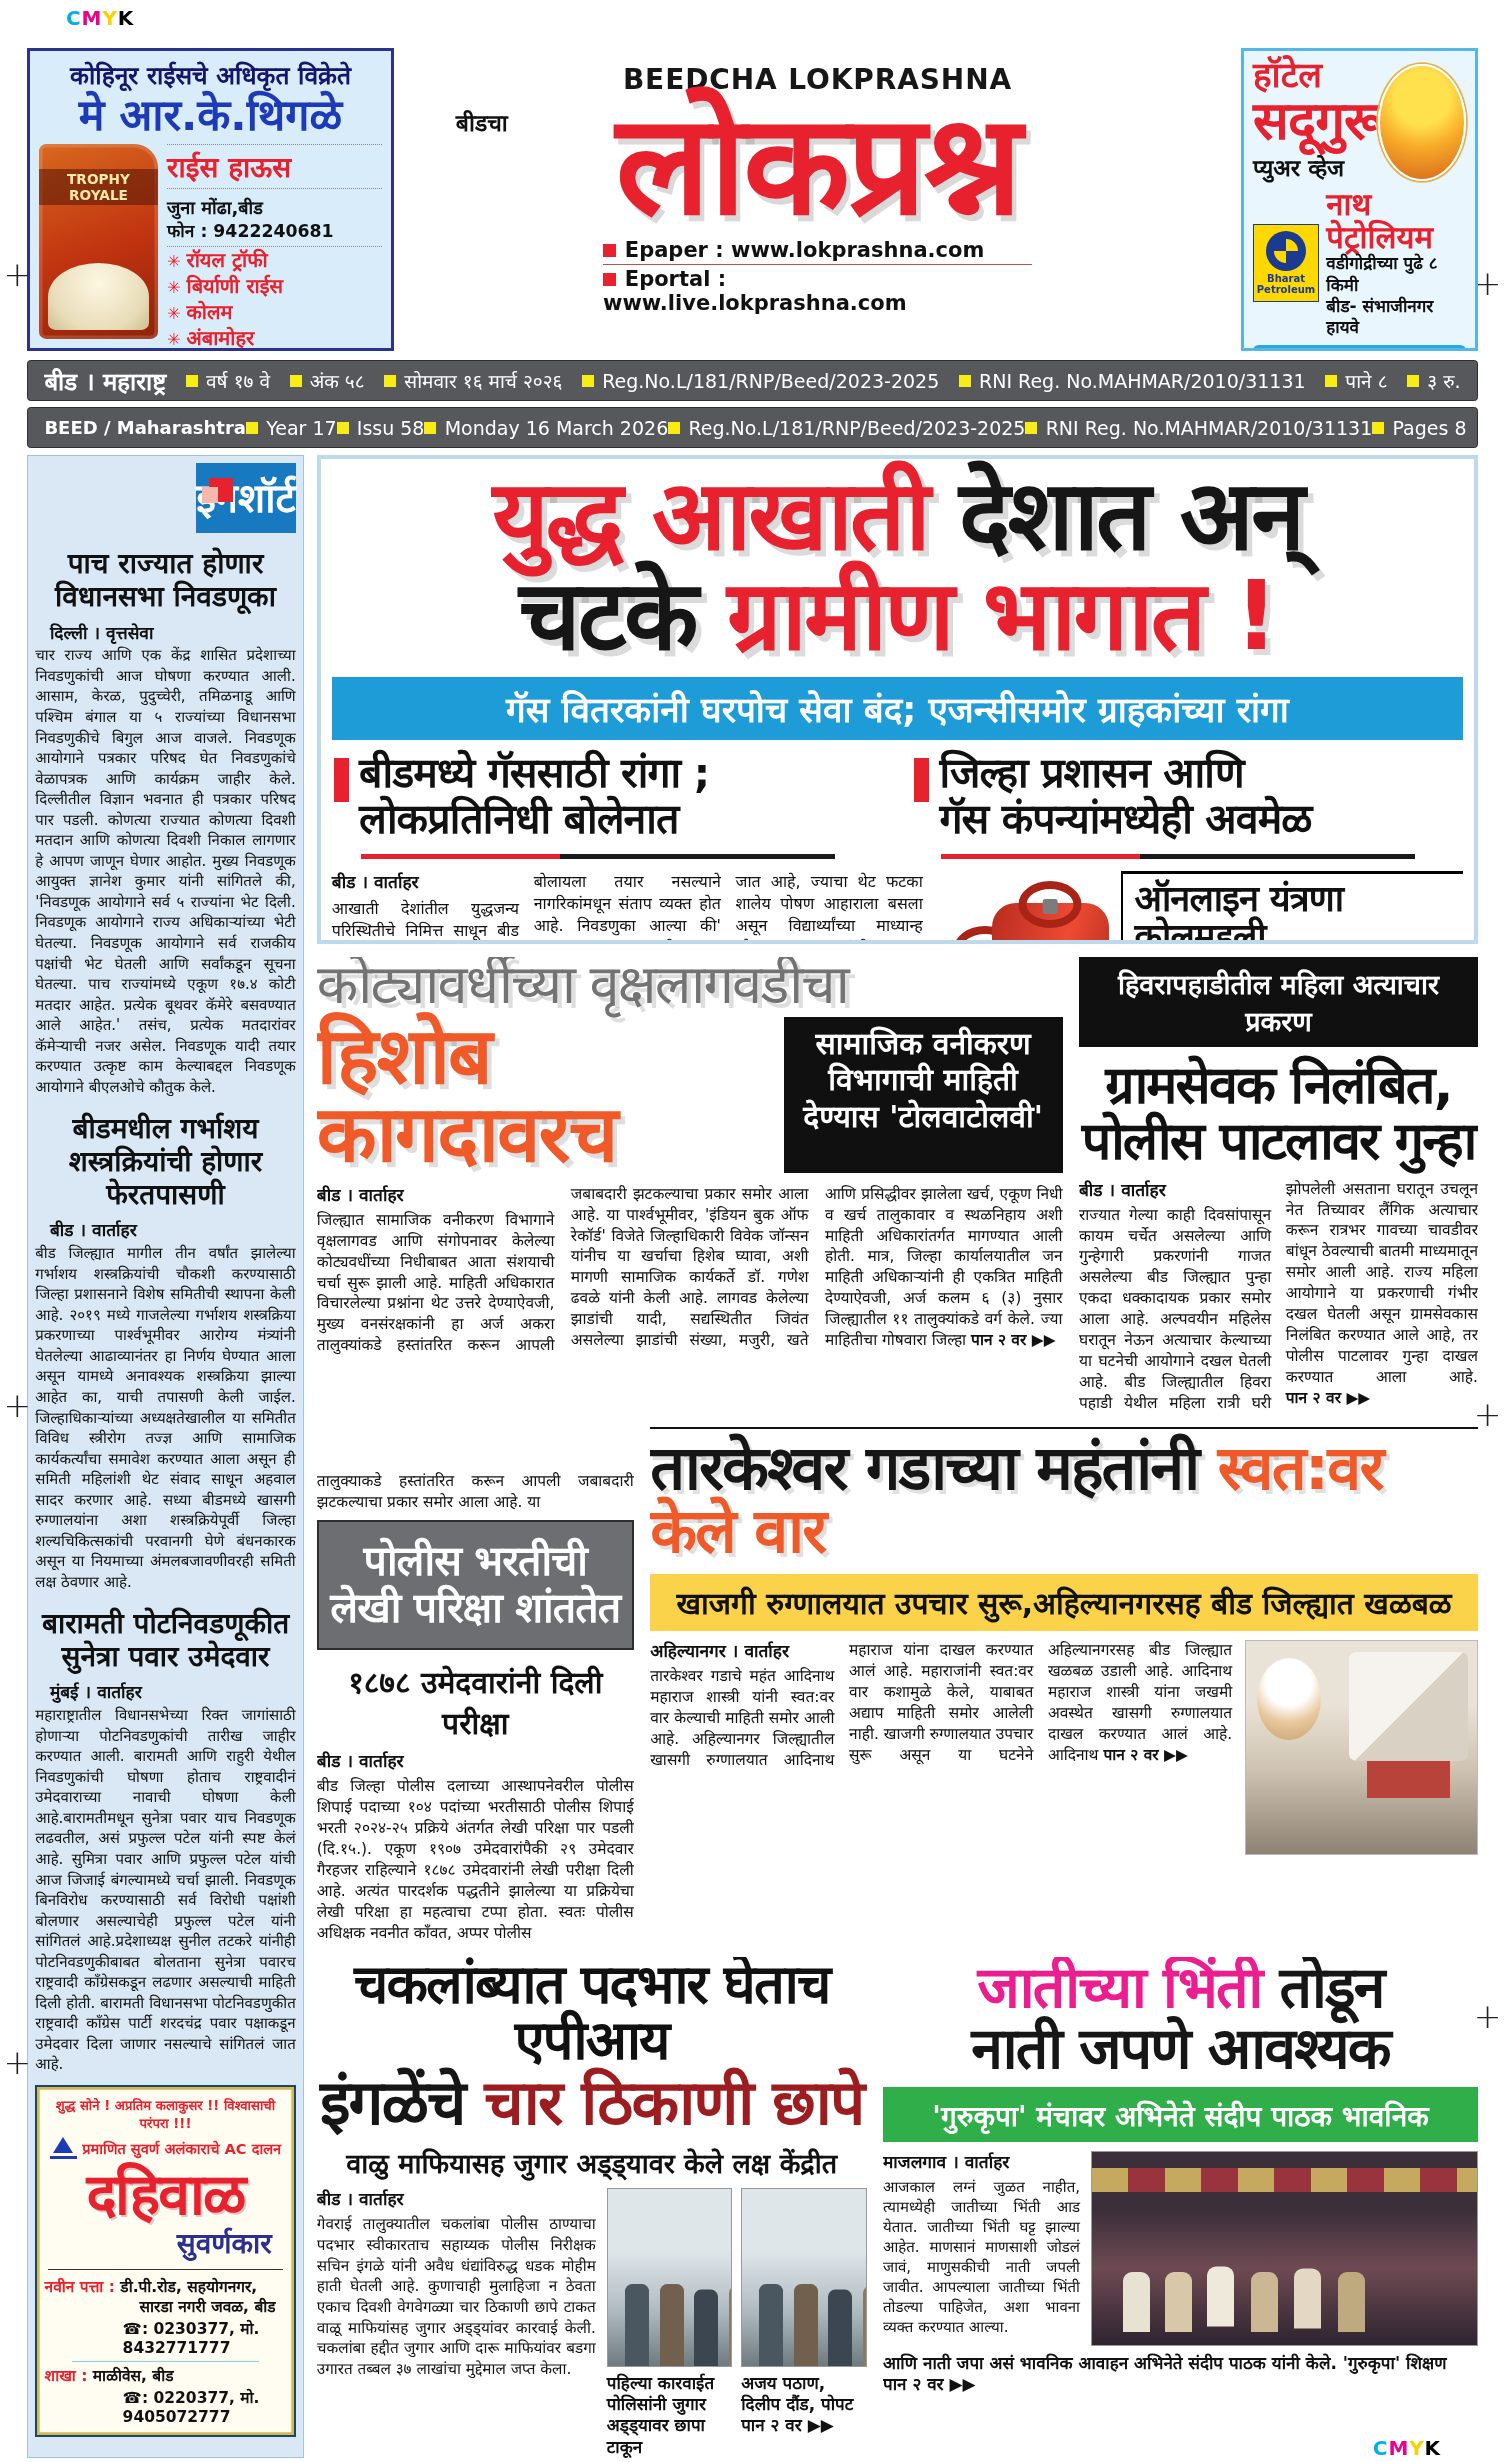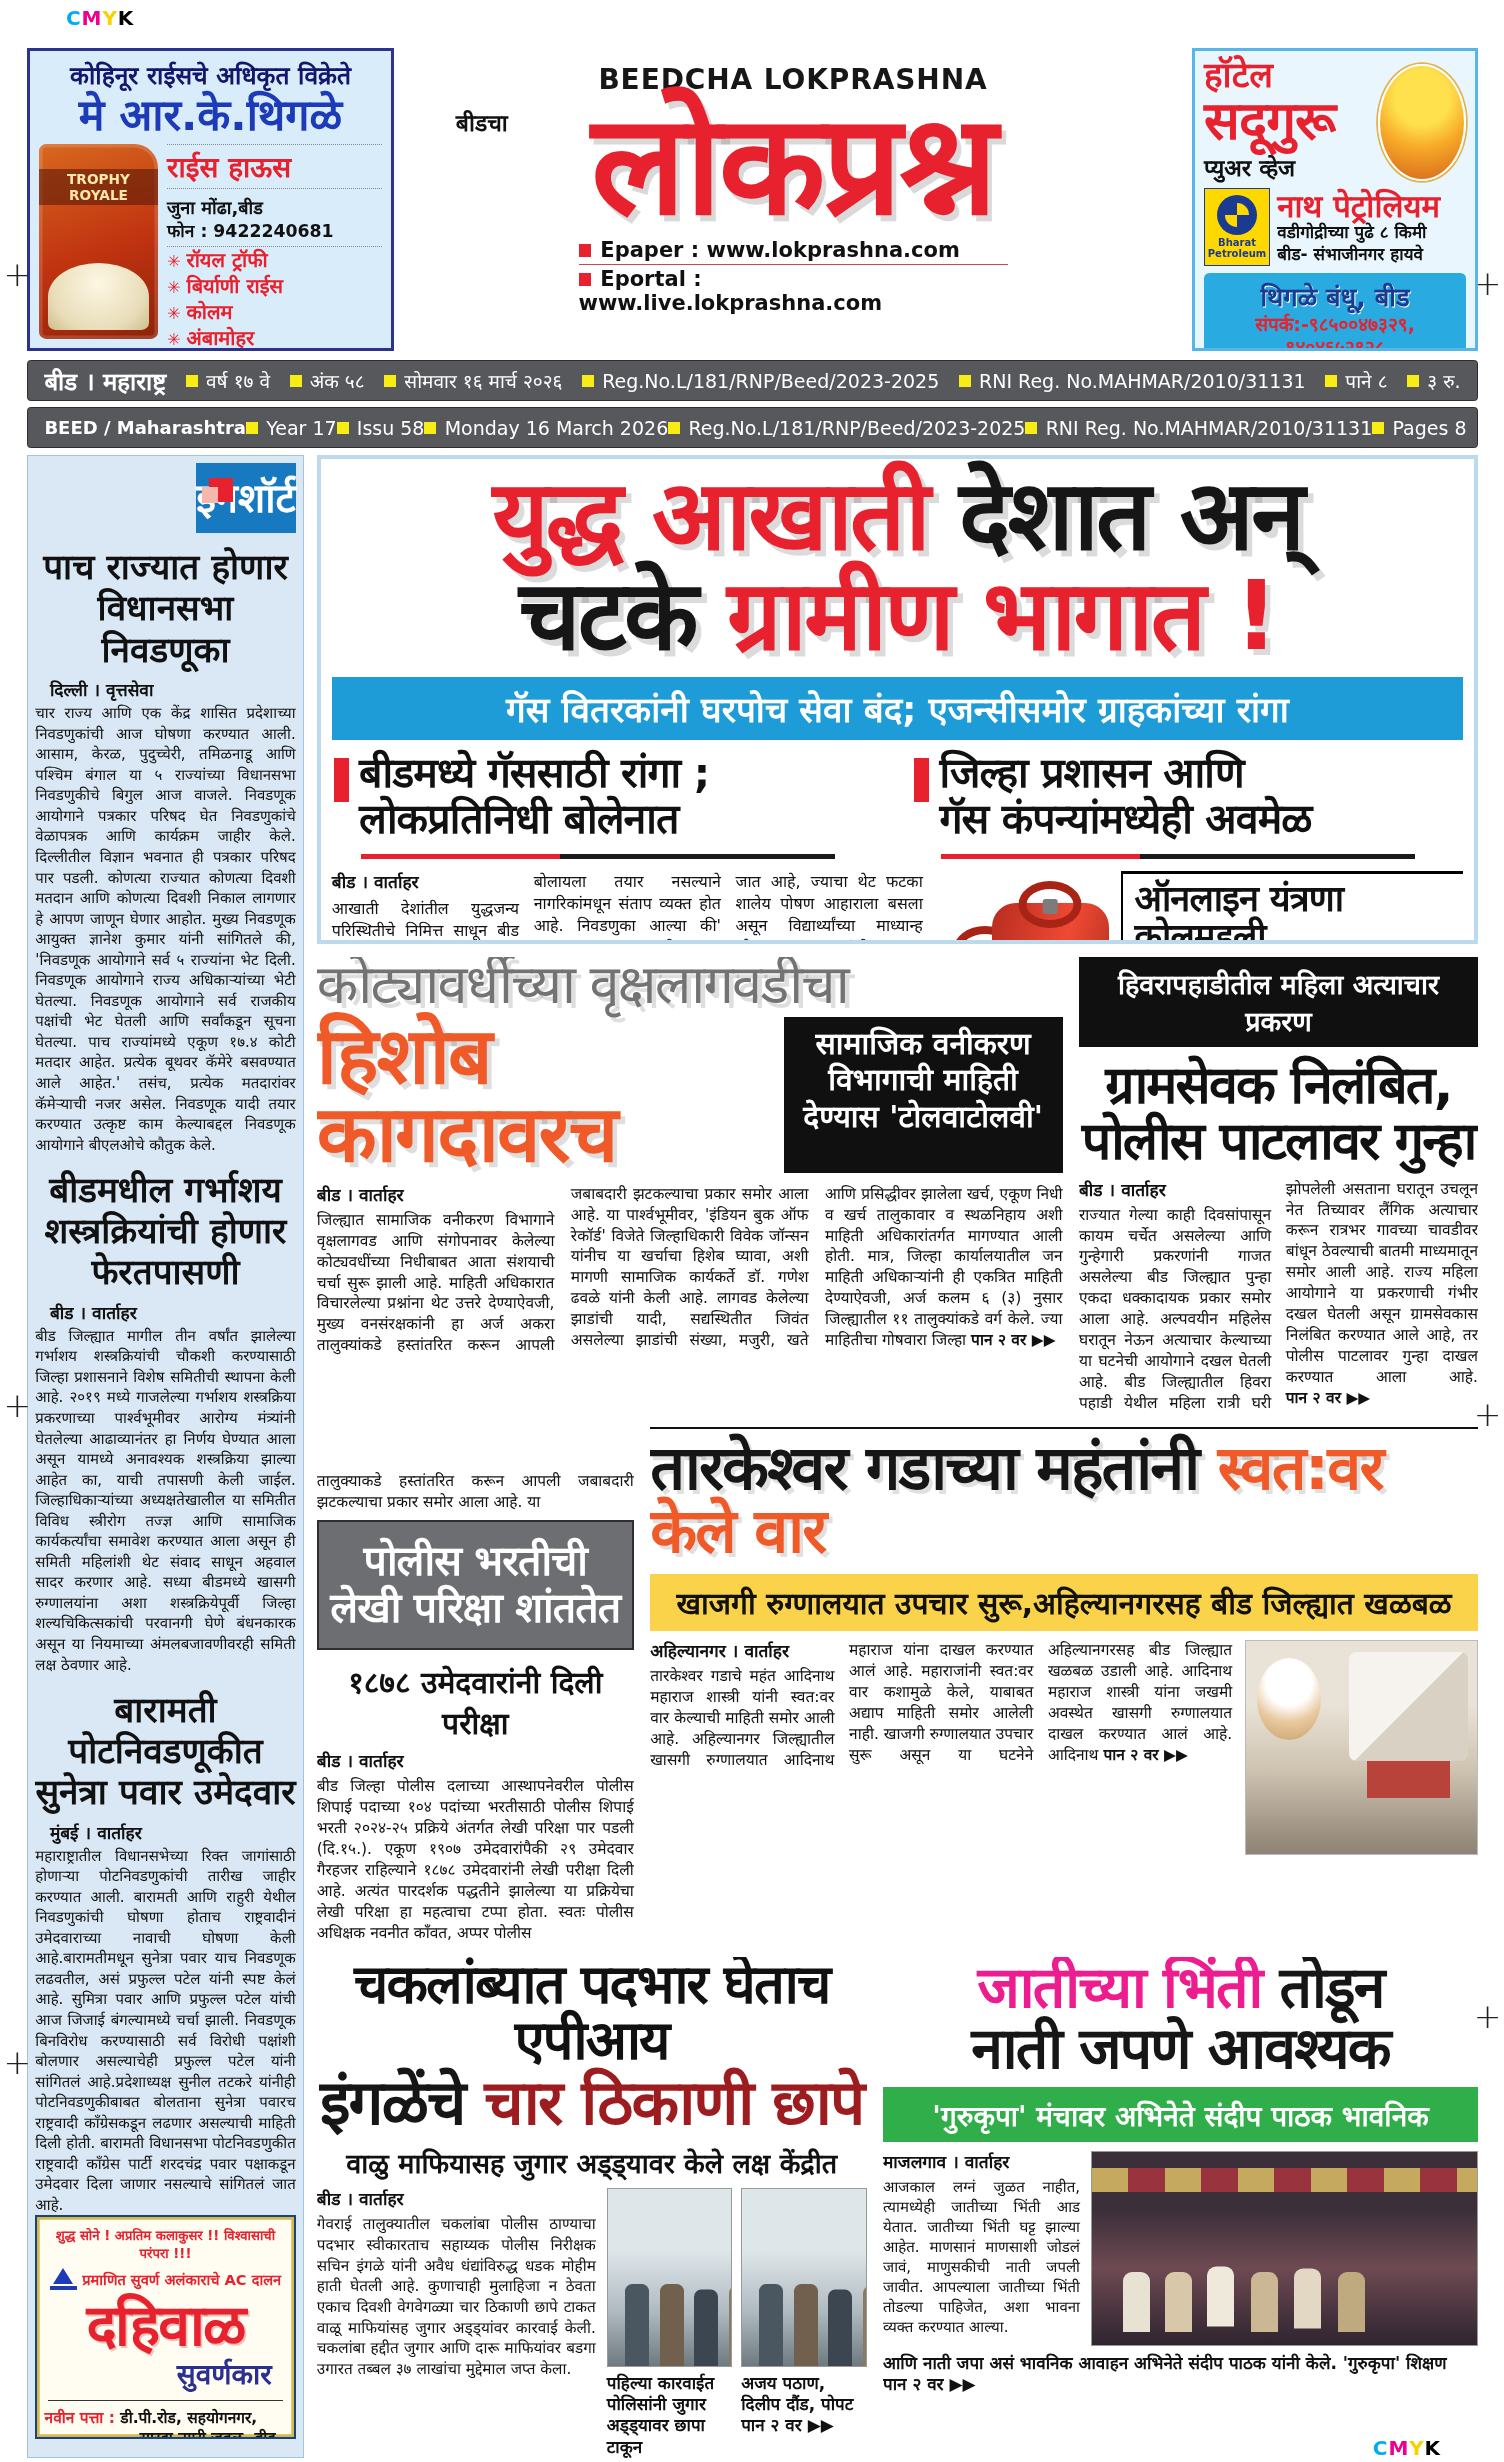--- a/index.html
+++ b/index.html
@@ -44,21 +44,21 @@
   .masthead { flex:1; position:relative; text-align:center; overflow:hidden; }
   .mh-kicker { position:absolute; left:49px; top:58px; font-weight:800; font-size:23px; }
   .mh-eng { font-size:28px; font-weight:800; letter-spacing:0.9px; margin-top:14.6px; color:#171717; }
   .mh-logo { font-size:139px; font-weight:800; color:#e8212e; line-height:1.0; letter-spacing:-2.7px;
       text-shadow:4.6px 5.5px 0 rgba(130,130,130,.30); }
   .mh-links { width:429px; margin:1.8px auto 0; text-align:left; }
   .mh-link { font-weight:800; font-size:21px; padding:1.8px 0; }
   .mh-link::before { content:""; display:inline-block; width:12.8px; height:12.8px; background:#e8212e; margin-right:9px; }
   .mh-link.second { border-top:1.8px solid #c94a4a; }
 
-  .ad-hotel { width:286px; border:3.6px solid #56b6e8; background:#eaf6fd; padding:7.3px 9px; position:relative; overflow:hidden; }
+  .ad-hotel { width:237px; border:3.6px solid #56b6e8; background:#eaf6fd; padding:7.3px 9px; position:relative; overflow:hidden; }
   .hotel-l1 { color:#e8212e; font-weight:800; font-size:35px; line-height:1; }
   .hotel-l2 { color:#e8212e; font-weight:800; font-size:53px; line-height:1.05; letter-spacing:-0.9px; }
   .hotel-l3 { font-weight:800; font-size:23px; margin-top:1.8px; }
   .saint { position:absolute; top:12.8px; right:9px; width:88px; height:117px; border-radius:50%;
       background:radial-gradient(circle at 50% 28%, #ffe14d 0 30%, #f7a928 55%, #d4641c);
       border:2.7px solid #fff; box-shadow:0 0 0 1.8px #e3b24b; }
   .hotel-brandrow { display:flex; gap:7.3px; margin-top:5.5px; align-items:center; }
   .bp-logo { width:66px; height:78px; background:#ffd800; border:1.8px solid #1a3b8f; flex:none;
       display:flex; flex-direction:column; align-items:center; justify-content:flex-start; padding-top:5.5px; }
   .bp-circle { width:40px; height:40px; border-radius:50%; background:#1a3b8f; position:relative; }
@@ -82,21 +82,21 @@
 
   
   .content { display:flex; gap:12.8px; margin-top:5.5px; height:2003px; overflow:hidden; }
 
   
   .sidebar { width:277px; background:#d9e8f4; border:1.8px solid #9fc4e0; padding:7.3px; display:flex; flex-direction:column; overflow:hidden;align-items:flex-end; }
   .inshort-head { background:#1779bf; color:#fff; font-size:40px; font-weight:800; text-align:center; padding:5.5px 0 9px; position:relative; }
   .inshort-sq { position:absolute; left:12.8px; top:14.6px; width:24px; height:24px; background:#e8212e; }
   .inshort-sq::after { content:""; position:absolute; left:-7.3px; top:9px; width:16.4px; height:16.4px; background:#f6b7ad; }
   .in-article { margin-top:14.6px; }
-  .in-headline { font-size:35px; font-weight:800; text-align:center; line-height:1.18; }
+  .in-headline { font-size:28px; font-weight:800; text-align:center; line-height:1.18; }
   .in-byline { font-weight:800; font-size:17.3px; margin:7.3px 0 1.8px 14.6px; }
   .in-body { font-size:15px; line-height:1.37; text-align:justify; }
 
   .jewel-ad { margin-top:auto; background:#fffdf2; border:2.7px solid #15447e; box-shadow:inset 0 0 0 2.7px #d8b74a;
       padding:9px 7.3px; text-align:center; overflow:hidden; }
   .jw-tag { color:#e8212e; font-weight:800; font-size:13.2px; }
   .jw-cert { display:flex; align-items:center; justify-content:center; gap:5.5px; margin-top:5.5px; }
   .bis { width:27px; height:22px; position:relative; flex:none; }
   .bis::before { content:""; position:absolute; left:3.6px; top:0; border-left:10px solid transparent; border-right:10px solid transparent; border-bottom:16.4px solid #1d3bb8; }
   .bis::after { content:""; position:absolute; left:0; bottom:0; width:27px; height:3.6px; background:#1d3bb8; }

